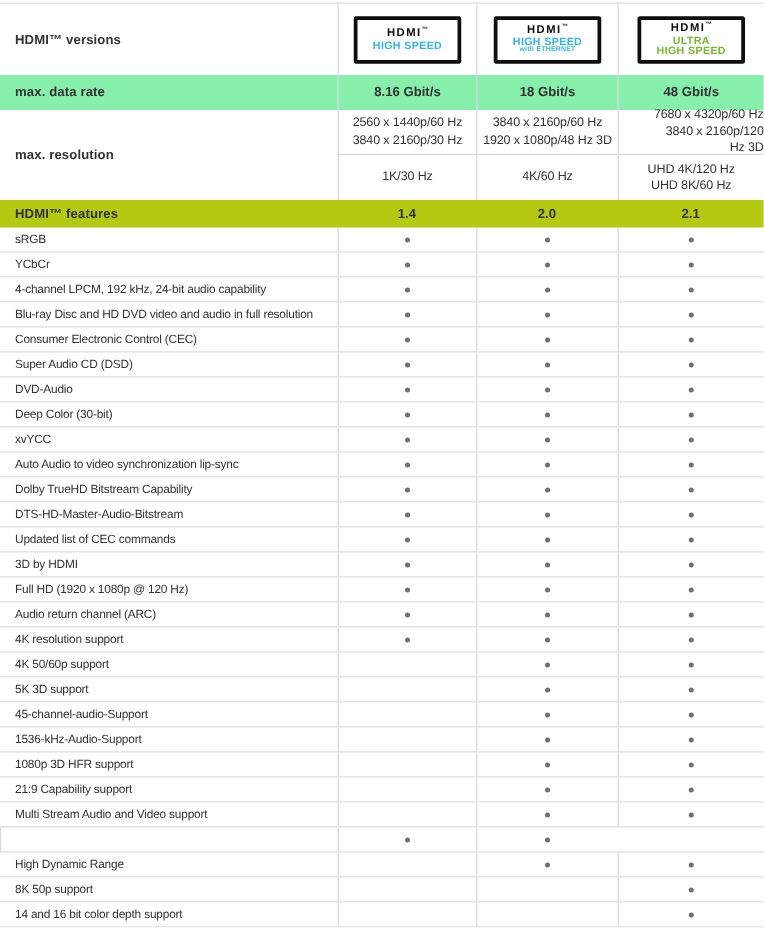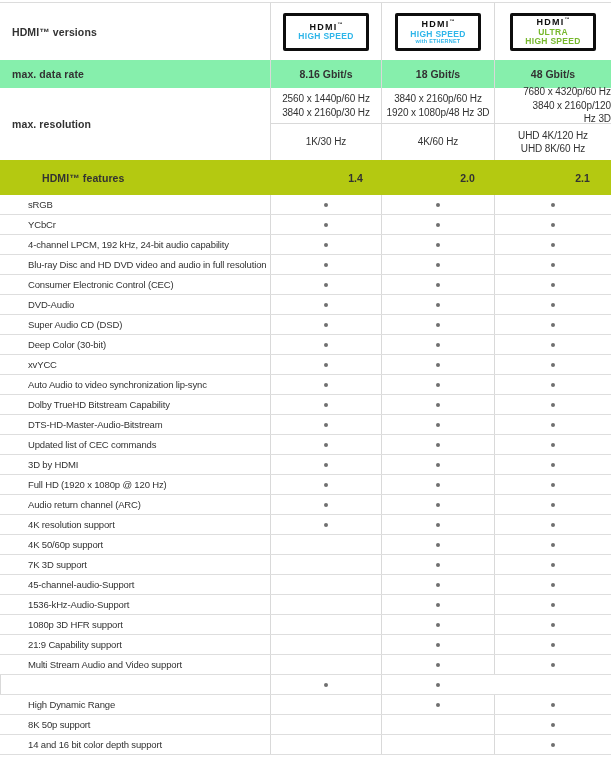--- a/index.html
+++ b/index.html
@@ -90,30 +90,30 @@
   }
   .res-detail { border-bottom: 1px solid #d9d9d9; }
   .rd1 { grid-column: 2; grid-row: 1; }
   .rd2 { grid-column: 3; grid-row: 1; }
   .rd3 { grid-column: 4; grid-row: 1; padding-left: 28px; }
   .rs1 { grid-column: 2; grid-row: 2; }
   .rs2 { grid-column: 3; grid-row: 2; }
   .rs3 { grid-column: 4; grid-row: 2; }
 
   
-  .green-band { height: 35px; padding-left: 30px; }
+  .green-band { height: 22px; }
   .green-band .label-cell { font-size: 10.5px; }
   .green-band .value-cell { font-size: 10.5px; }
 
   
   .feature-row { height: 20px; border-bottom: 1px solid #dedede; }
   .feature-label {
     display: flex;
     align-items: center;
-    padding-left: 28px;
+    padding-left: 12px;
     font-size: 9.5px;
     font-weight: normal;
     letter-spacing: -0.15px;
     white-space: nowrap;
   }
   .support-cell {
     display: flex;
     align-items: center;
     justify-content: center;
     height: 100%;
@@ -262,46 +262,46 @@
         </div>
     <div class="cell support-cell vline">
           <span class="dot" style="background: rgb(111, 111, 111); visibility: visible;"></span>
         </div>
     <div class="cell support-cell vline">
           <span class="dot" style="background: rgb(111, 111, 111); visibility: visible;"></span>
         </div>
   </div>
 
   <div class="grid feature-row">
+    <div class="cell feature-label">Super Audio CD (DSD)</div>
+    <div class="cell support-cell vline">
+          <span class="dot" style="background: rgb(111, 111, 111); visibility: visible;"></span>
+        </div>
+    <div class="cell support-cell vline">
+          <span class="dot" style="background: rgb(111, 111, 111); visibility: visible;"></span>
+        </div>
+    <div class="cell support-cell vline">
+          <span class="dot" style="background: rgb(111, 111, 111); visibility: visible;"></span>
+        </div>
+  </div>
+
+  <div class="grid feature-row">
     <div class="cell feature-label">DVD-Audio</div>
     <div class="cell support-cell vline">
           <span class="dot" style="background: rgb(111, 111, 111); visibility: visible;"></span>
         </div>
     <div class="cell support-cell vline">
           <span class="dot" style="background: rgb(111, 111, 111); visibility: visible;"></span>
         </div>
     <div class="cell support-cell vline">
           <span class="dot" style="background: rgb(111, 111, 111); visibility: visible;"></span>
         </div>
   </div>
 
   <div class="grid feature-row">
-    <div class="cell feature-label">Super Audio CD (DSD)</div>
-    <div class="cell support-cell vline">
-          <span class="dot" style="background: rgb(111, 111, 111); visibility: visible;"></span>
-        </div>
-    <div class="cell support-cell vline">
-          <span class="dot" style="background: rgb(111, 111, 111); visibility: visible;"></span>
-        </div>
-    <div class="cell support-cell vline">
-          <span class="dot" style="background: rgb(111, 111, 111); visibility: visible;"></span>
-        </div>
-  </div>
-
-  <div class="grid feature-row">
     <div class="cell feature-label">Deep Color (30-bit)</div>
     <div class="cell support-cell vline">
           <span class="dot" style="background: rgb(111, 111, 111); visibility: visible;"></span>
         </div>
     <div class="cell support-cell vline">
           <span class="dot" style="background: rgb(111, 111, 111); visibility: visible;"></span>
         </div>
     <div class="cell support-cell vline">
           <span class="dot" style="background: rgb(111, 111, 111); visibility: visible;"></span>
         </div>
@@ -432,21 +432,21 @@
         </div>
     <div class="cell support-cell vline">
           <span class="dot" style="background: rgb(111, 111, 111); visibility: visible;"></span>
         </div>
     <div class="cell support-cell vline">
           <span class="dot" style="background: rgb(111, 111, 111); visibility: visible;"></span>
         </div>
   </div>
 
   <div class="grid feature-row">
-    <div class="cell feature-label">7K 3D support</div>
+    <div class="cell feature-label">5K 3D support</div>
     <div class="cell support-cell vline">
           <span class="dot" style="background: rgb(111, 111, 111); visibility: hidden;"></span>
         </div>
     <div class="cell support-cell vline">
           <span class="dot" style="background: rgb(111, 111, 111); visibility: visible;"></span>
         </div>
     <div class="cell support-cell vline">
           <span class="dot" style="background: rgb(111, 111, 111); visibility: visible;"></span>
         </div>
   </div>

